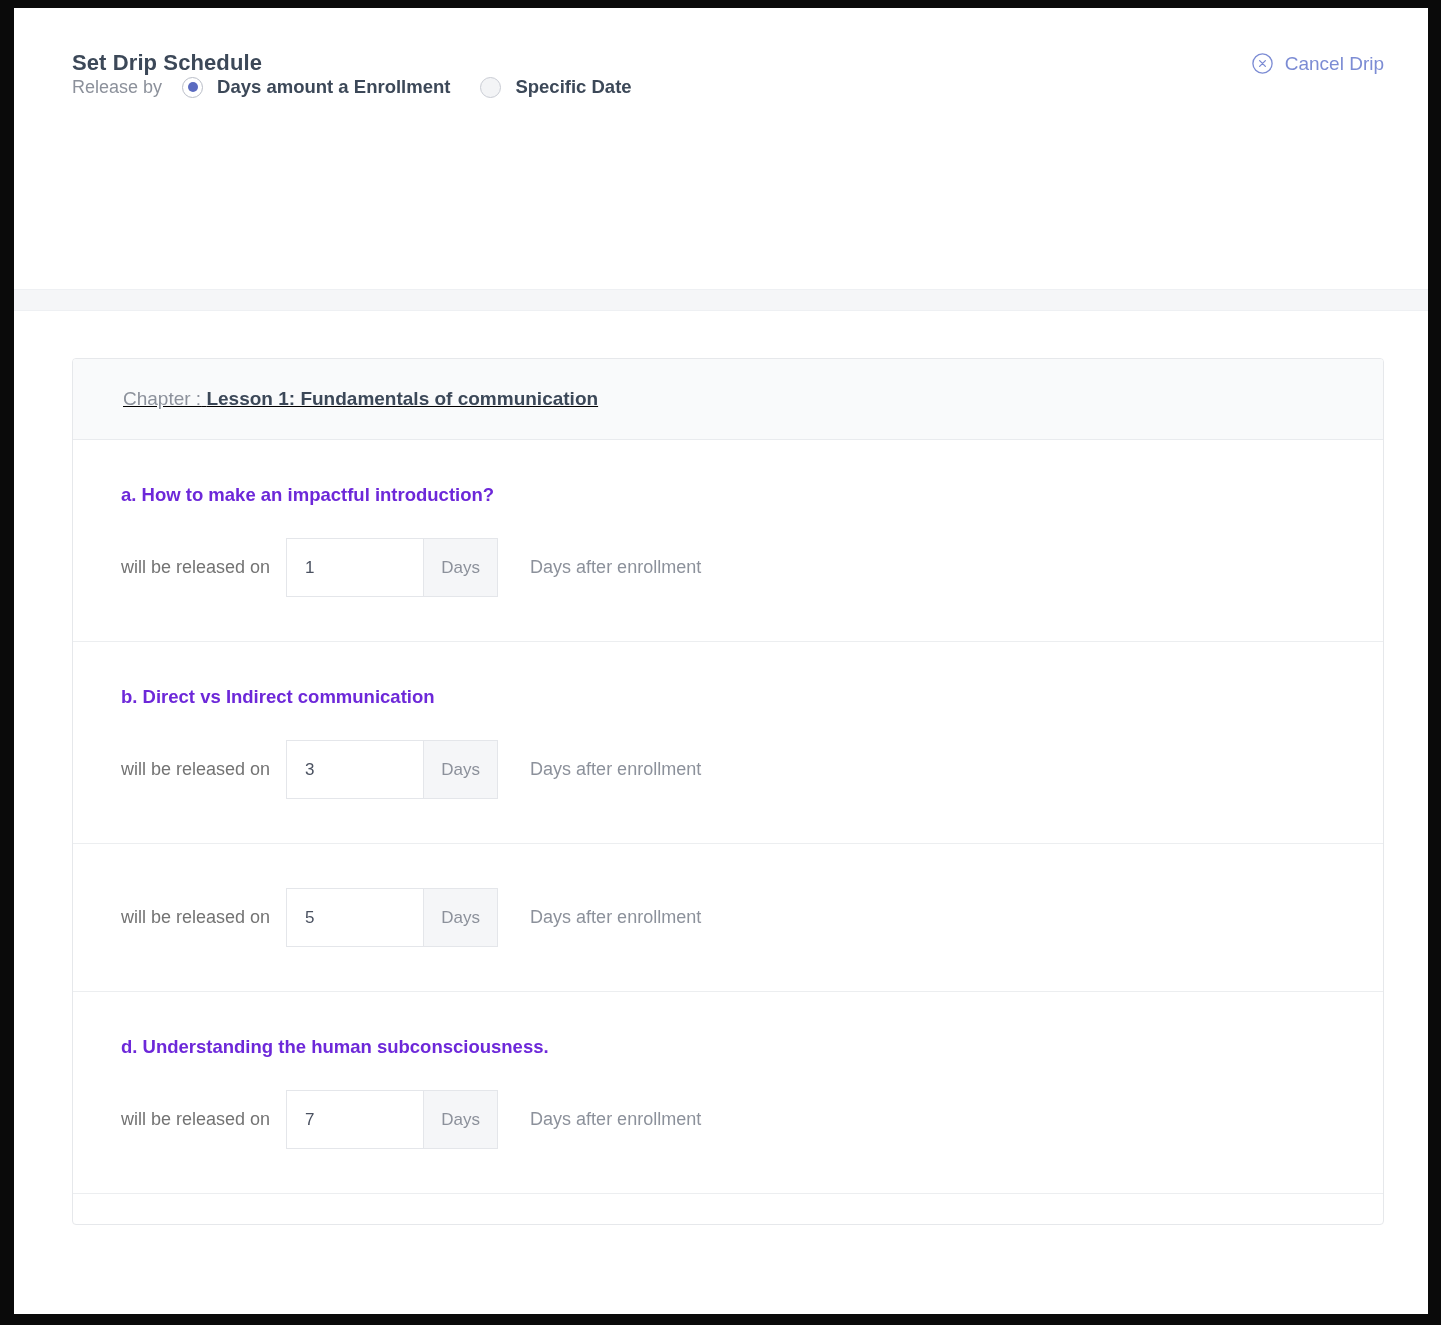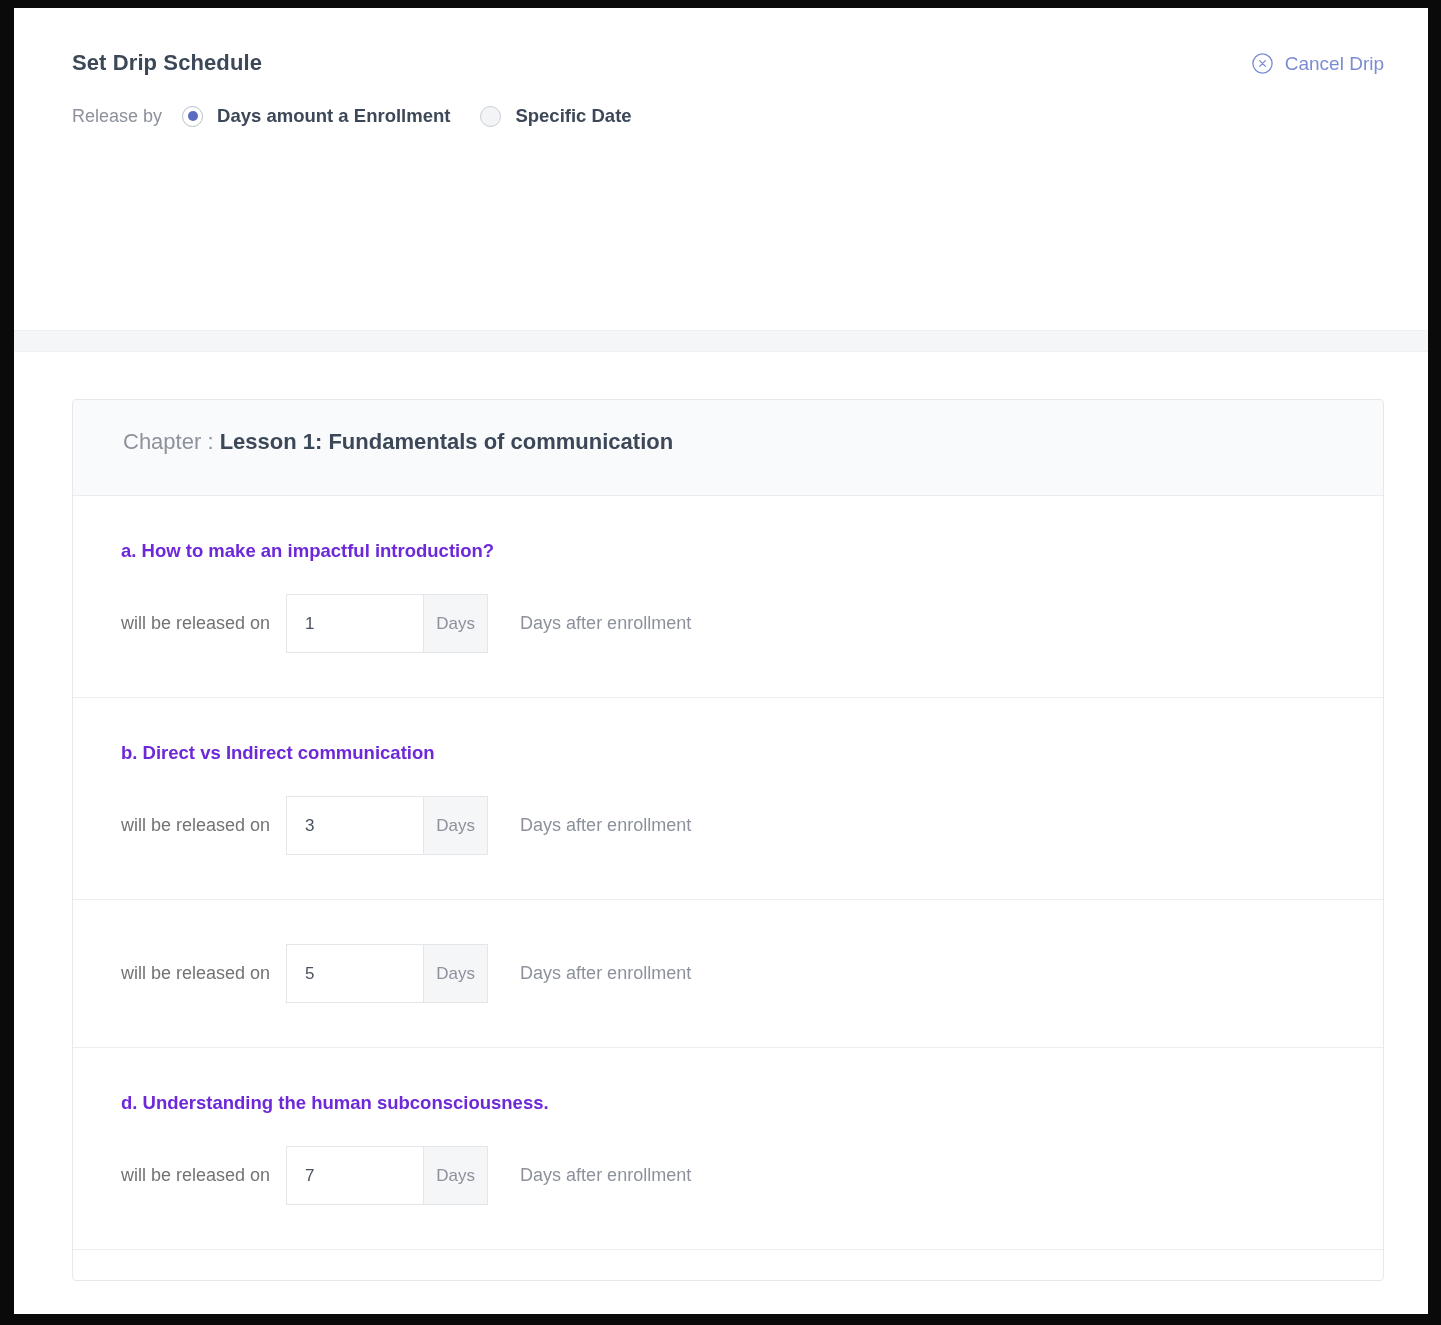--- a/index.html
+++ b/index.html
@@ -24,21 +24,21 @@
     height: 1306px;
     background: #ffffff;
     overflow: hidden;
   }
 
   
   .header-panel {
     background: #ffffff;
     padding: 0 0 16px 0;
     position: relative;
-    height: 344px;
+    height: 303px;
   }
   .header-row {
     display: flex;
     align-items: flex-start;
     justify-content: space-between;
     padding: 42px 44px 0 58px;
   }
   .page-title {
     font-size: 22px;
     font-weight: 700;
@@ -72,21 +72,20 @@
     color: #9a9fa8;
     font-size: 17.5px;
     line-height: 35px;
     font-weight: 400;
   }
 
   .release-row {
     display: flex;
     align-items: center;
     padding: 0 44px 0 58px;
-    margin-top: 29px;
     gap: 0;
   }
   .release-label {
     color: #8c919b;
     font-size: 18px;
     margin-right: 20px;
   }
   .radio-opt {
     display: flex;
     align-items: center;
@@ -143,22 +142,23 @@
 
   .chapter-card {
     border: 1px solid #e6e8eb;
     border-radius: 4px;
     background: #ffffff;
     overflow: hidden;
   }
   .chapter-head {
     background: #f9fafb;
     border-bottom: 1px solid #e9ebee;
-    padding: 29px 0 40px 50px;
-    font-size: 22px;
+    padding: 29px 0 29px 50px;
+    font-size: 19px;
+    text-decoration: underline;
   }
   .chapter-head .ch-label {
     color: #8c919b;
     font-weight: 400;
   }
   .chapter-head .ch-name {
     color: #3c4858;
     font-weight: 700;
   }
 
@@ -193,21 +193,21 @@
     border-right: none;
     background: #ffffff;
     font-family: "Liberation Sans", sans-serif;
     font-size: 17px;
     color: #4a5160;
     padding: 0 18px;
     outline: none;
     border-radius: 0;
   }
   .day-addon {
-    width: 65px;
+    width: 75px;
     border: 1px solid #e4e6ea;
     background: #f5f6f8;
     color: #8c919b;
     font-size: 17px;
     display: flex;
     align-items: center;
     justify-content: center;
     cursor: pointer;
     user-select: none;
   }

